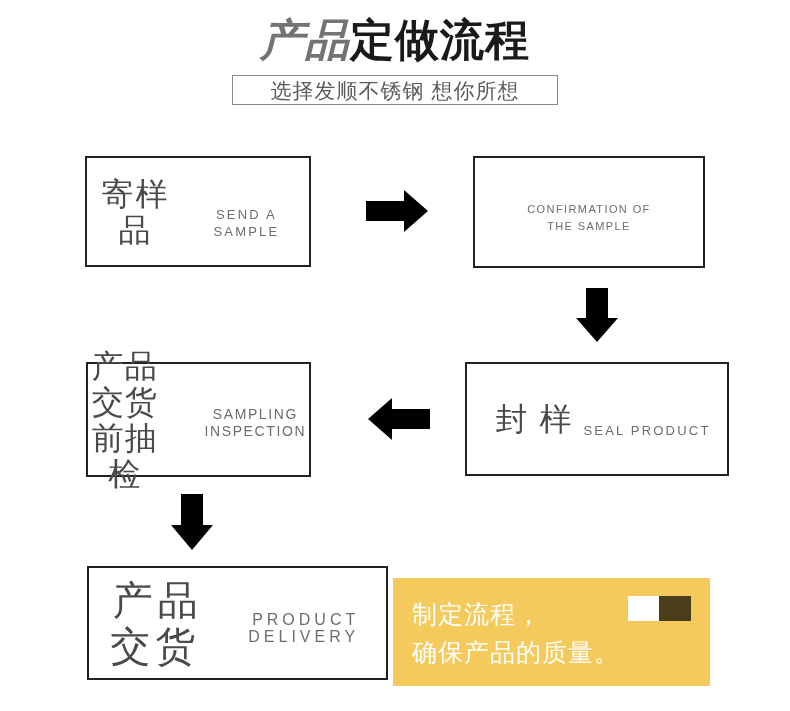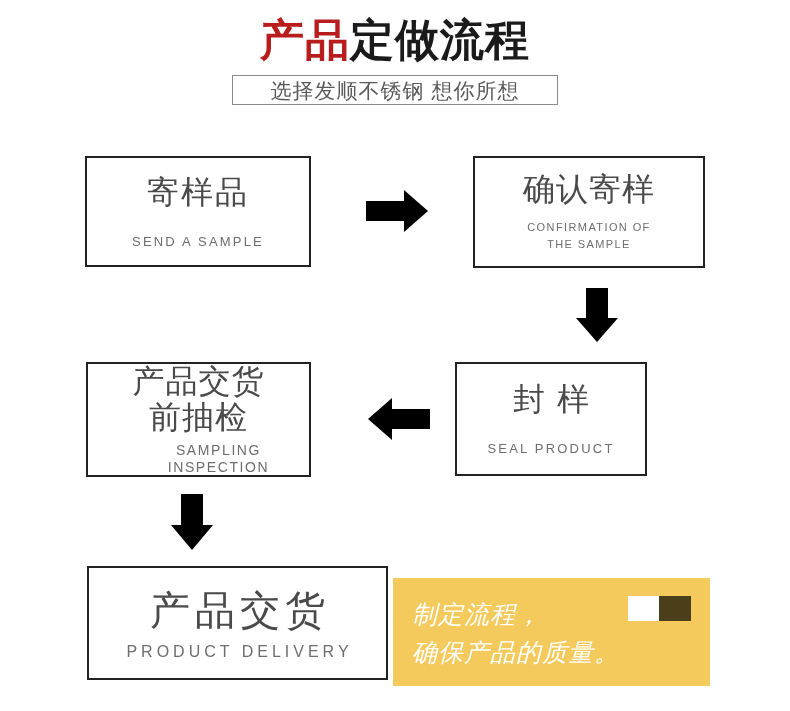--- a/index.html
+++ b/index.html
@@ -25,21 +25,21 @@
     left: 0;
     top: 12px;
     width: 790px;
     text-align: center;
     font-size: 44px;
     line-height: 56px;
     font-weight: 700;
     letter-spacing: 1px;
     white-space: nowrap;
   }
-  #title .accent { color: #b91c1c; }
+  #title .accent { color: #737373; font-style: italic; }
   #title .dark   { color: #1a1a1a; }
 
   #subtitle-box {
     position: absolute;
     left: 232px;
     top: 75px;
     width: 326px;
     height: 30px;
     border: 1px solid #8a8a8a;
     box-sizing: border-box;
@@ -55,21 +55,20 @@
     white-space: nowrap;
   }
 
   
   .step-box {
     position: absolute;
     border: 2px solid #222222;
     box-sizing: border-box;
     background: #ffffff;
     display: flex;
-    flex-direction: column;
     align-items: center;
     justify-content: center;
     text-align: center;
   }
   .step-cn {
     color: #4a4a4a;
     font-size: 32px;
     line-height: 36px;
     letter-spacing: 2px;
     white-space: pre-line;
@@ -79,21 +78,21 @@
     font-size: 13px;
     line-height: 17px;
     letter-spacing: 2.2px;
     margin-top: 23px;
     white-space: pre-line;
   }
 
   #box-send        { left: 85px;  top: 156px; width: 226px; height: 111px; }
   #box-confirm     { left: 473px; top: 156px; width: 232px; height: 112px; }
   #box-sampling    { left: 86px;  top: 362px; width: 225px; height: 115px; }
-  #box-seal        { left: 455px; top: 362px; width: 192px; height: 114px; }
+  #box-seal        { left: 465px; top: 362px; width: 264px; height: 114px; }
   #box-delivery    { left: 87px;  top: 566px; width: 301px; height: 114px; }
 
   #box-sampling .step-cn { letter-spacing: 1px; }
   #box-sampling .step-en { font-size: 14px; letter-spacing: 1.6px; margin-top: 7px; margin-left: 40px; }
   #box-seal .step-cn     { letter-spacing: 12px; text-indent: 12px; }
   #box-confirm .step-cn  { letter-spacing: 1px; }
   #box-confirm .step-en  { font-size: 11px; letter-spacing: 1.4px; margin-top: 12px; }
   #box-delivery .step-cn { font-size: 40px; line-height: 46px; letter-spacing: 5px; text-indent: 5px; }
   #box-delivery .step-en { font-size: 16px; letter-spacing: 4px; text-indent: 4px; margin-top: 10px; }
 
@@ -105,21 +104,20 @@
   #arrow-down-left { left: 171px; top: 494px; width: 42px; height: 56px; }
 
   
   #yellow-panel {
     position: absolute;
     left: 393px;
     top: 578px;
     width: 317px;
     height: 108px;
     background: #F4CA5C;
-    font-style: italic;
   }
   #yellow-text {
     position: absolute;
     left: 19px;
     top: 17px;
     color: #ffffff;
     font-size: 25px;
     line-height: 38px;
     letter-spacing: 1px;
     white-space: pre-line;
@@ -159,21 +157,20 @@
     <div class="step-en">SEND A SAMPLE</div>
   </div>
 
   <div class="arrow" id="arrow-right">
     <svg width="62" height="46" viewBox="0 0 62 46" aria-hidden="true">
       <polygon points="0,13 38,13 38,2 62,23 38,44 38,33 0,33" fill="#000000"></polygon>
     </svg>
   </div>
 
   <div class="step-box" id="box-confirm">
-    <div class="step-cn">确认寄样</div>
     <div class="step-en">CONFIRMATION OF
 THE SAMPLE</div>
   </div>
 
   <div class="arrow" id="arrow-down-right">
     <svg width="42" height="54" viewBox="0 0 42 54" aria-hidden="true">
       <polygon points="10,0 32,0 32,30 42,30 21,54 0,30 10,30" fill="#000000"></polygon>
     </svg>
   </div>
 

